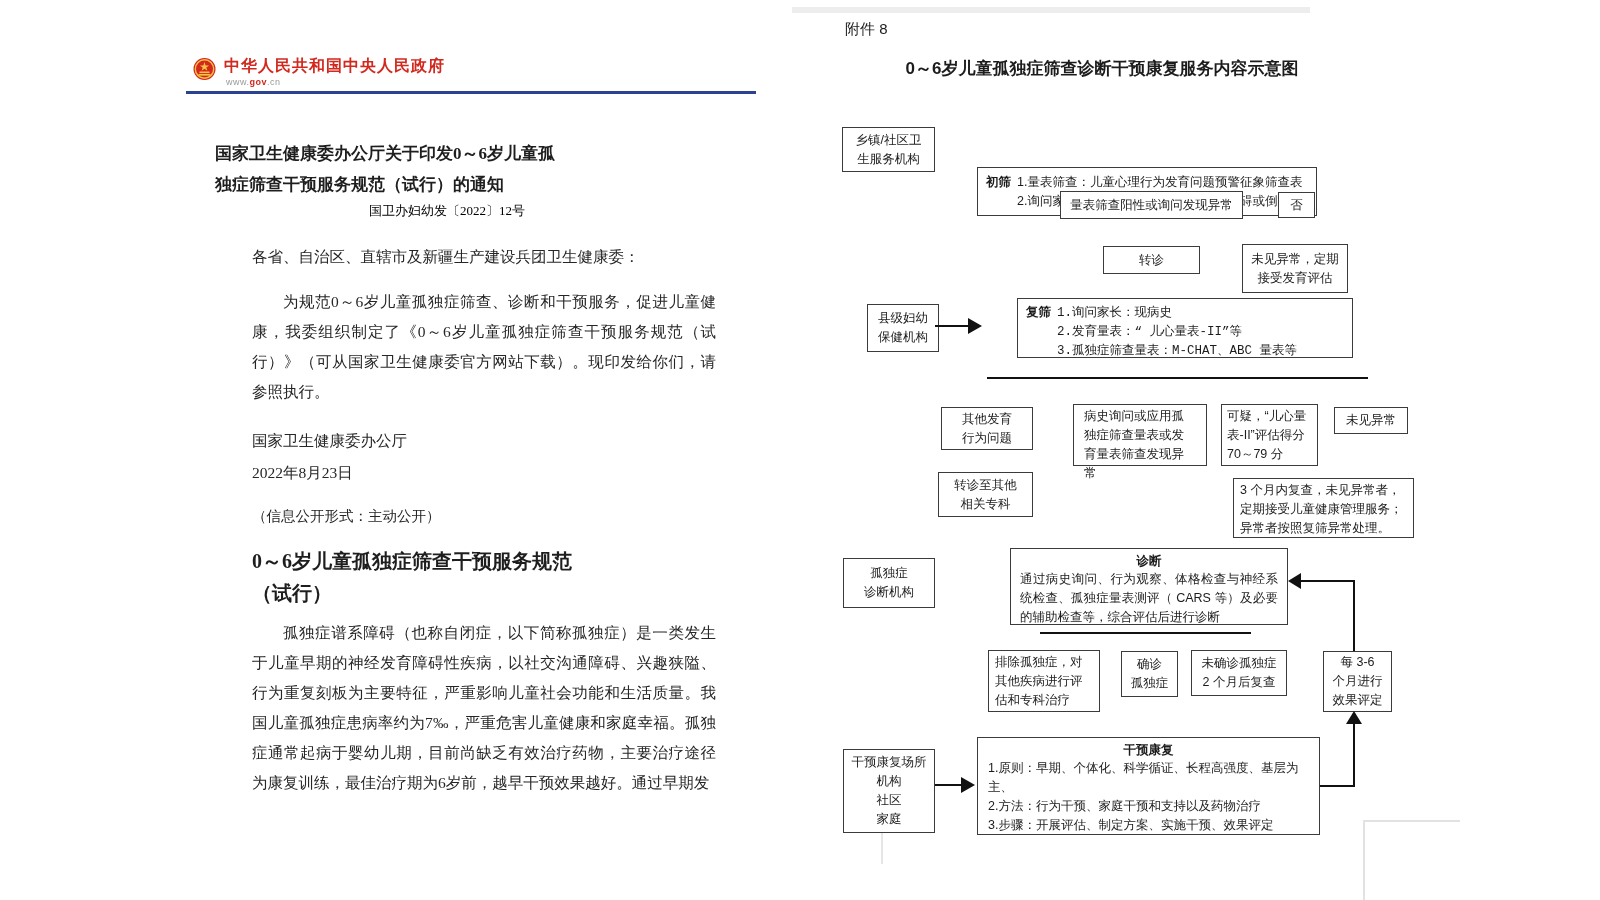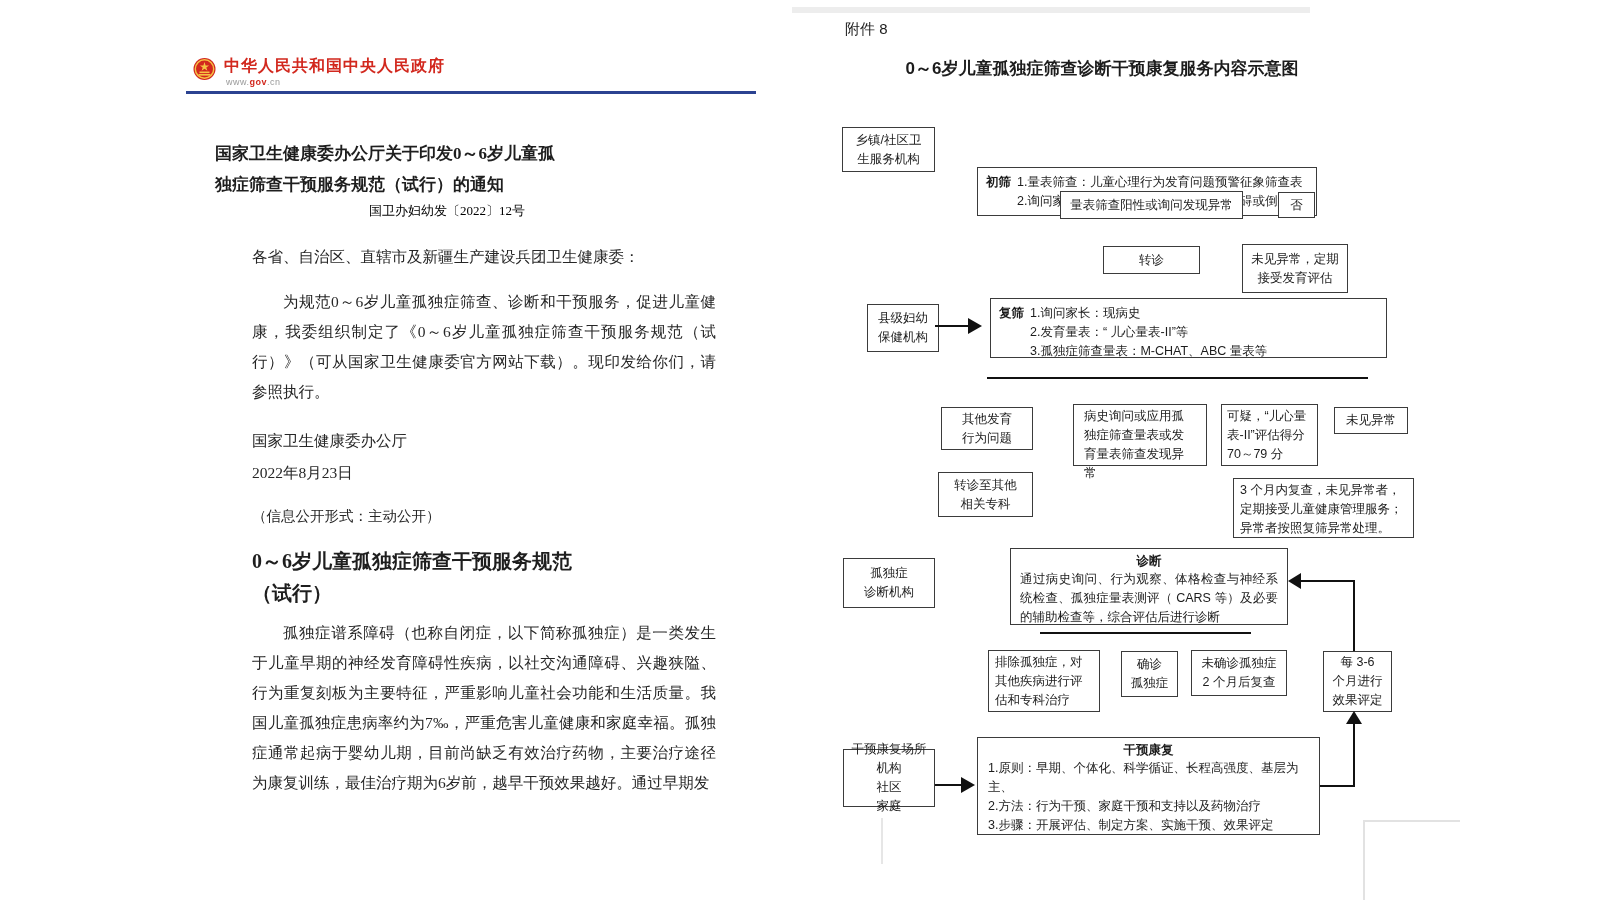--- a/index.html
+++ b/index.html
@@ -107,21 +107,21 @@
     <div>未见异常，定期</div>
     <div>接受发育评估</div>
   </div>
 
   <div class="fbox cbox" style="left:843px; top:304px; width:72px; height:48px;margin-left:24px;">
     <div>县级妇幼</div>
     <div>保健机构</div>
   </div>
   <div class="hline" style="left:935px; top:325px; width:36px; height:2px;"></div>
   <div class="arr arr-right" style="left:968px; top:318px;"></div>
-  <div class="fbox listbox" style="left:990px; top:298px; width:397px; height:60px;">
+  <div class="fbox listbox" style="left:1017px; top:298px; width:336px; height:60px;font-family:Liberation Mono, monospace;">
     <span class="lbl">复筛</span>
     <span>
       <div>1.询问家长：现病史</div>
       <div>2.发育量表：“ 儿心量表-II”等</div>
       <div>3.孤独症筛查量表：M-CHAT、ABC 量表等</div>
     </span>
   </div>
   <div class="hline" style="left:987px; top:377px; width:381px; height:2px;"></div>
 
   <div class="fbox cbox" style="left:941px; top:407px; width:92px; height:43px;">
@@ -174,21 +174,21 @@
   <div class="fbox cbox" style="left:1323px; top:651px; width:69px; height:61px;">
     <div>每 3-6</div>
     <div>个月进行</div>
     <div>效果评定</div>
   </div>
 
   <div class="arr arr-up" style="left:1346px; top:711px;"></div>
   <div class="vline" style="left:1353px; top:721px; width:2px; height:66px;"></div>
   <div class="hline" style="left:1320px; top:785px; width:35px; height:2px;"></div>
 
-  <div class="fbox cbox" style="left:843px; top:749px; width:92px; height:58px;">
+  <div class="fbox cbox" style="left:843px; top:749px; width:92px; height:84px;">
     <div>干预康复场所</div>
     <div>机构</div>
     <div>社区</div>
     <div>家庭</div>
   </div>
   <div class="hline" style="left:935px; top:784px; width:28px; height:2px;"></div>
   <div class="arr arr-right" style="left:961px; top:777px;"></div>
   <div class="fbox" style="left:977px; top:737px; width:343px; height:98px; padding:1px 10px;">
     <div class="boxtitle">干预康复</div>
     <div>1.原则：早期、个体化、科学循证、长程高强度、基层为主、</div>

